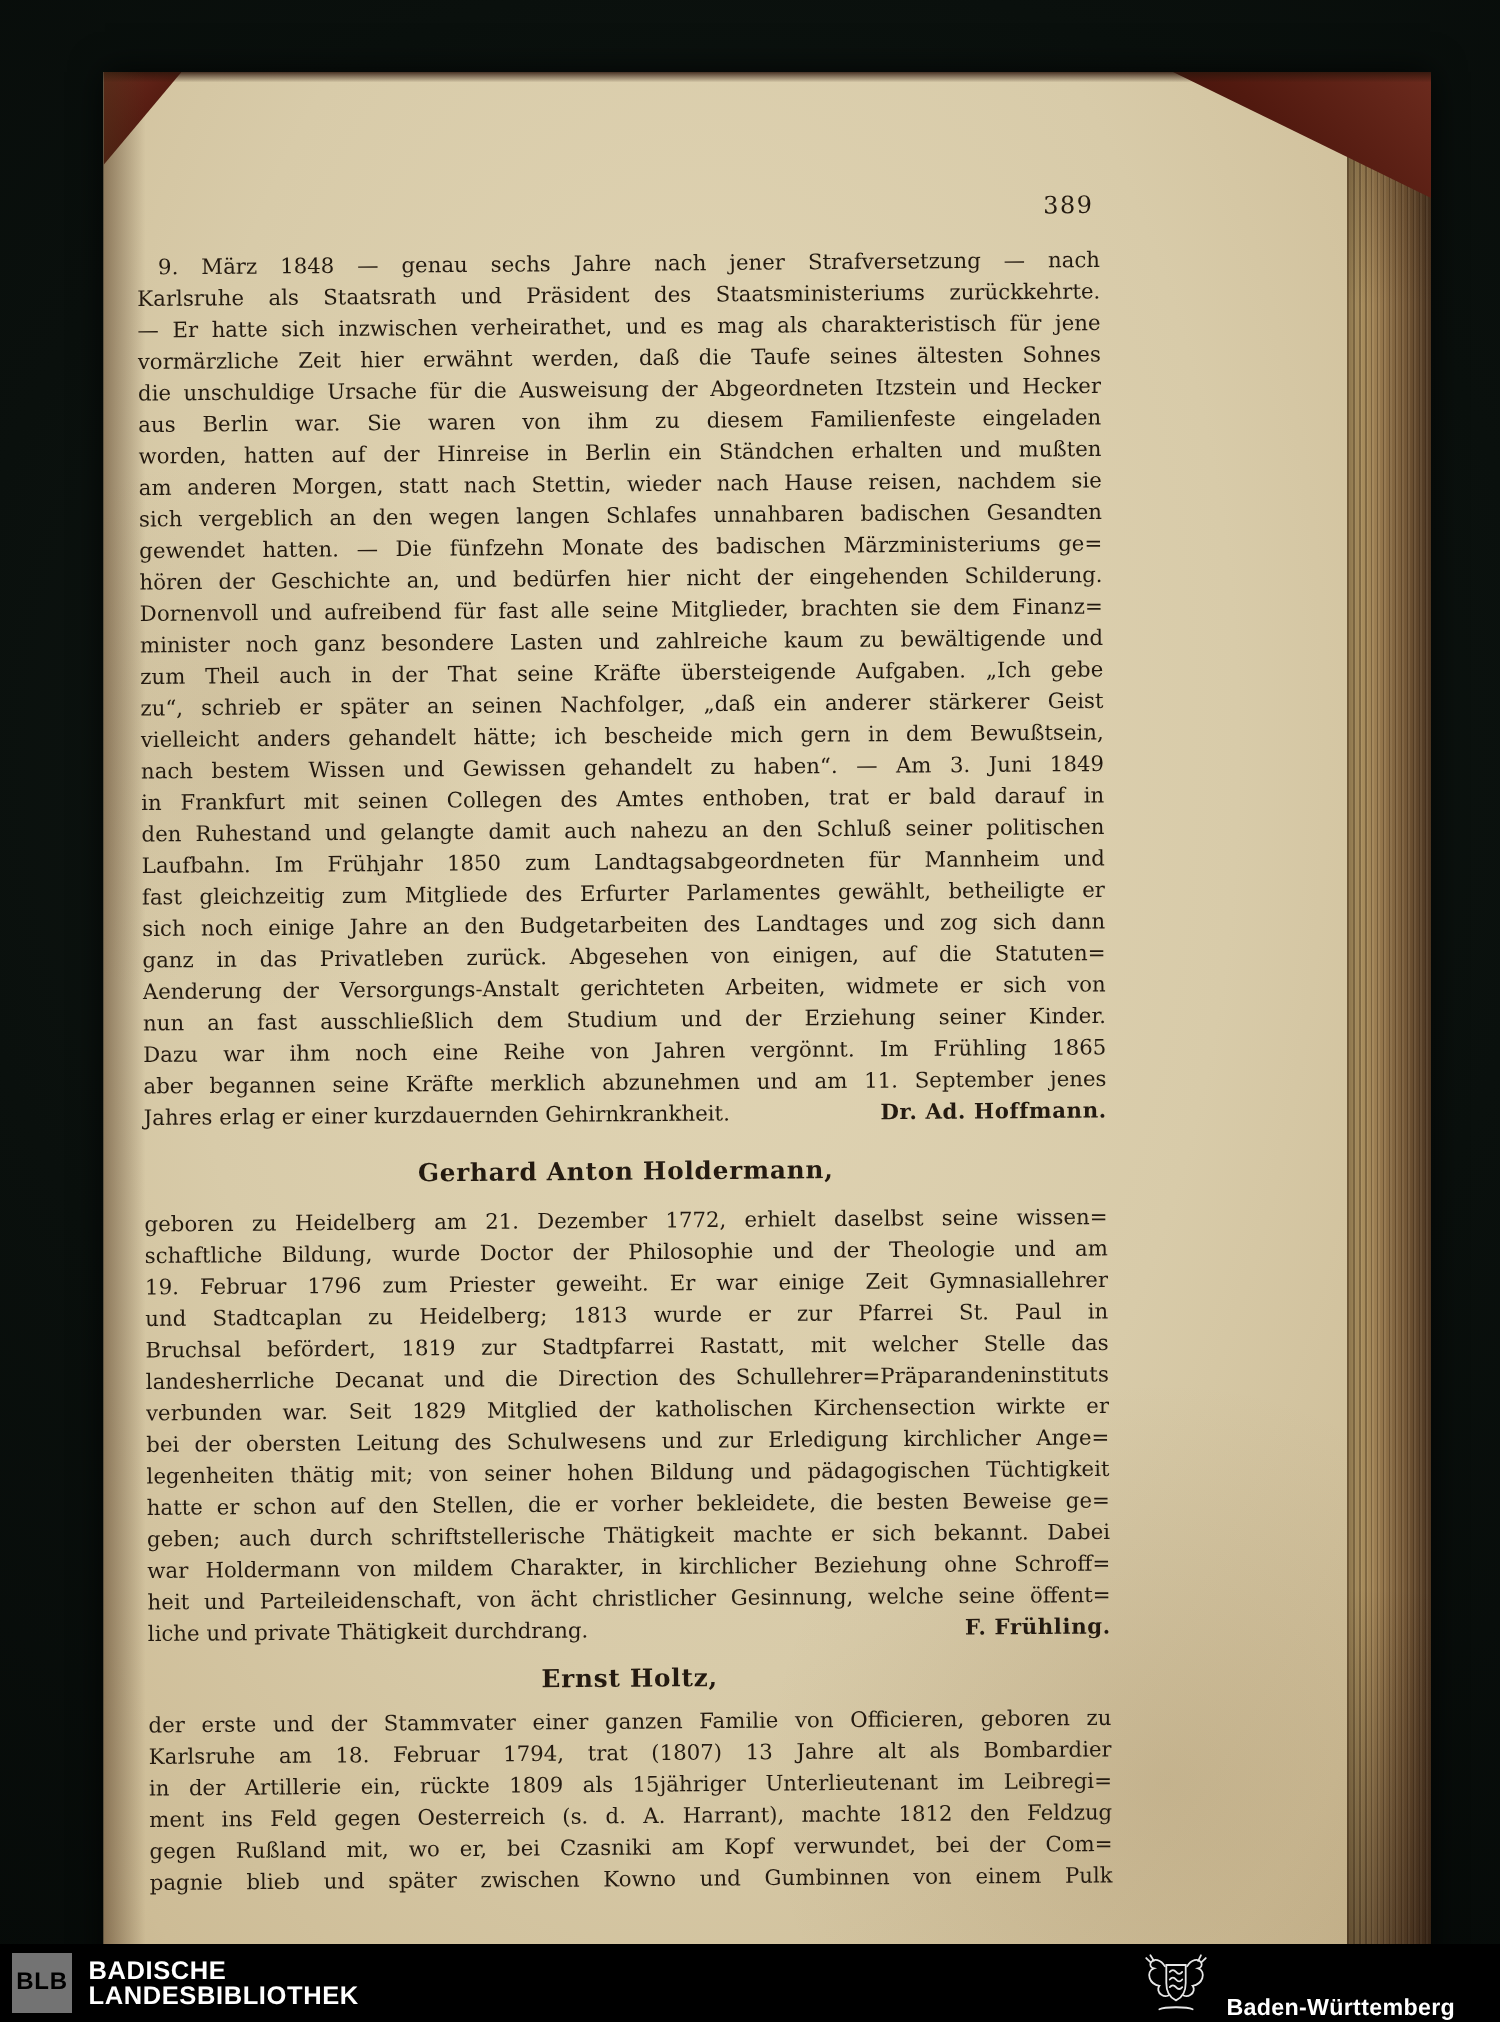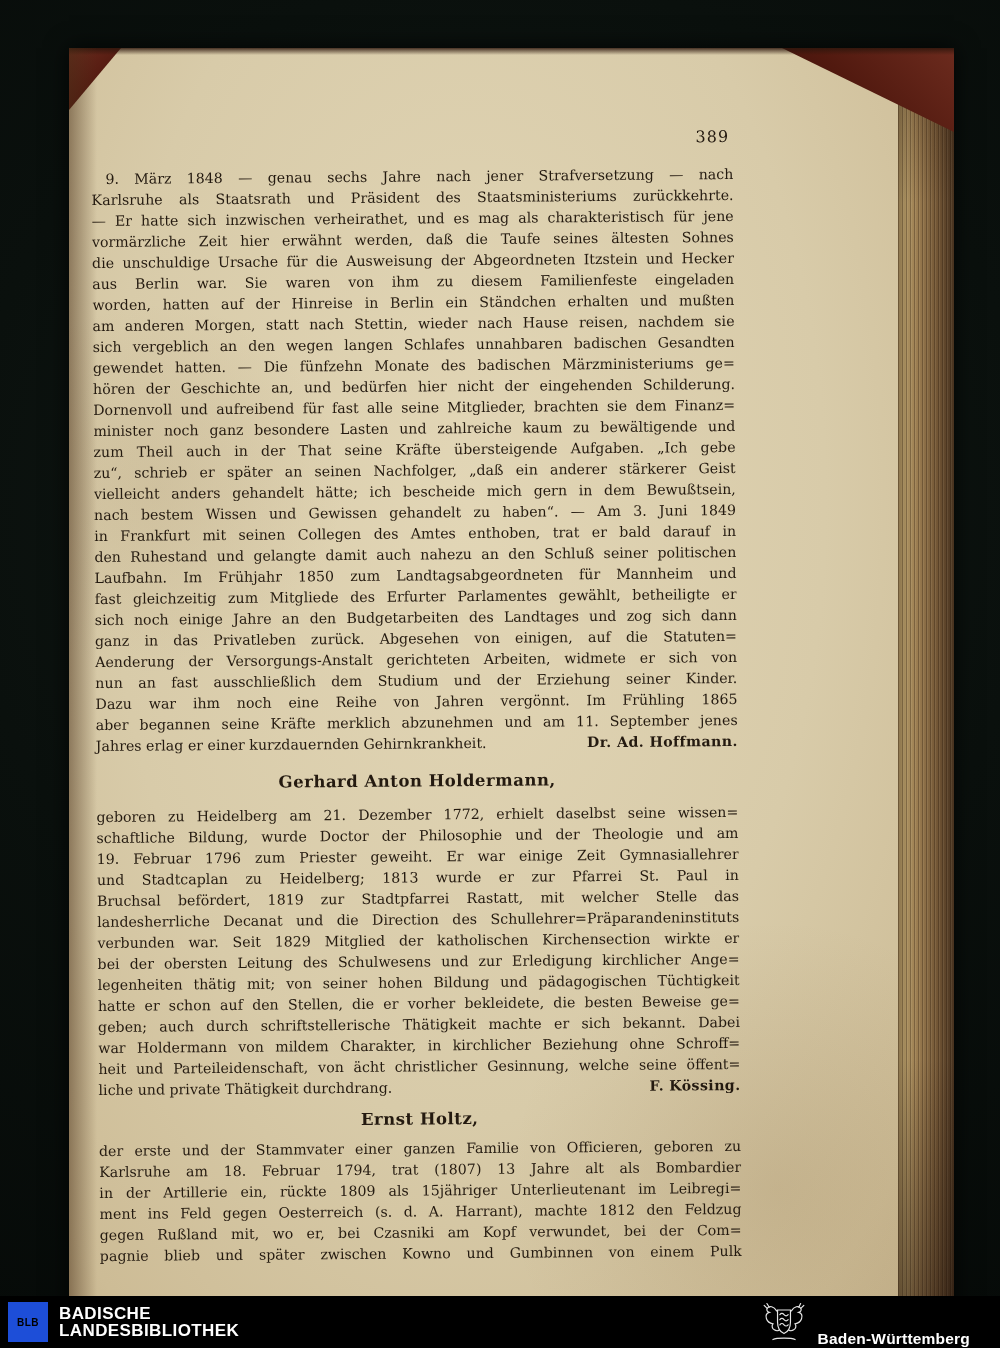--- a/index.html
+++ b/index.html
@@ -83,23 +83,23 @@
   
   .footer {
     position:absolute; left:0; bottom:0; width:1000px; height:52px;
     background:#000;
     display:flex; align-items:center; justify-content:space-between;
     padding:0 30px 0 8px;
     font-family:"Liberation Sans", sans-serif;
   }
   .footer-left { display:flex; align-items:center; gap:11px; }
   .blb-logo {
-    width:40px; height:40px; background:#1d4ed8; color:#000;
+    width:40px; height:40px; background:#737373; color:#000;
     display:flex; align-items:center; justify-content:center;
-    font-weight:bold; font-size:10px; letter-spacing:0.5px;
+    font-weight:bold; font-size:16px; letter-spacing:0.5px;
   }
   .lib-name { color:#fff; font-weight:bold; font-size:17px; line-height:17px; letter-spacing:0.4px; }
   .footer-right { display:flex; align-items:center; gap:10px; }
   .state-name { color:#fff; font-weight:bold; font-size:15.5px; letter-spacing:0.2px;margin-top:34px; }
   .coa { width:48px; height:42px; }
 </style>
 </head>
 <body>
 
 <div class="book-page">
@@ -161,21 +161,21 @@
           <div class="tline">verbunden war.  Seit 1829 Mitglied der katholischen Kirchensection wirkte er</div>
           <div class="tline">bei der obersten Leitung des Schulwesens und zur Erledigung kirchlicher Ange=</div>
           <div class="tline">legenheiten thätig mit; von seiner hohen Bildung und pädagogischen Tüchtigkeit</div>
           <div class="tline">hatte er schon auf den Stellen, die er vorher bekleidete, die besten Beweise ge=</div>
           <div class="tline">geben; auch durch schriftstellerische Thätigkeit machte er sich bekannt.  Dabei</div>
           <div class="tline">war Holdermann von mildem Charakter, in kirchlicher Beziehung ohne Schroff=</div>
           <div class="tline">heit und Parteileidenschaft, von ächt christlicher Gesinnung, welche seine öffent=</div>
         </div>
       <div class="closing-line">
         <span class="closing">liche und private Thätigkeit durchdrang.</span>
-        <span class="signature">F. Kössing.</span>
+        <span class="signature">F. Frühling.</span>
       </div>
     </section>
 
     <h2 class="entry-heading second-entry">Ernst Holtz,</h2>
     <section class="para">
       <div class="lines">
           <div class="tline">der erste und der Stammvater einer ganzen Familie von Officieren, geboren zu</div>
           <div class="tline">Karlsruhe am 18. Februar 1794, trat (1807) 13 Jahre alt als Bombardier</div>
           <div class="tline">in der Artillerie ein, rückte 1809 als 15jähriger Unterlieutenant im Leibregi=</div>
           <div class="tline">ment ins Feld gegen Oesterreich (s. d. A. Harrant), machte 1812 den Feldzug</div>

